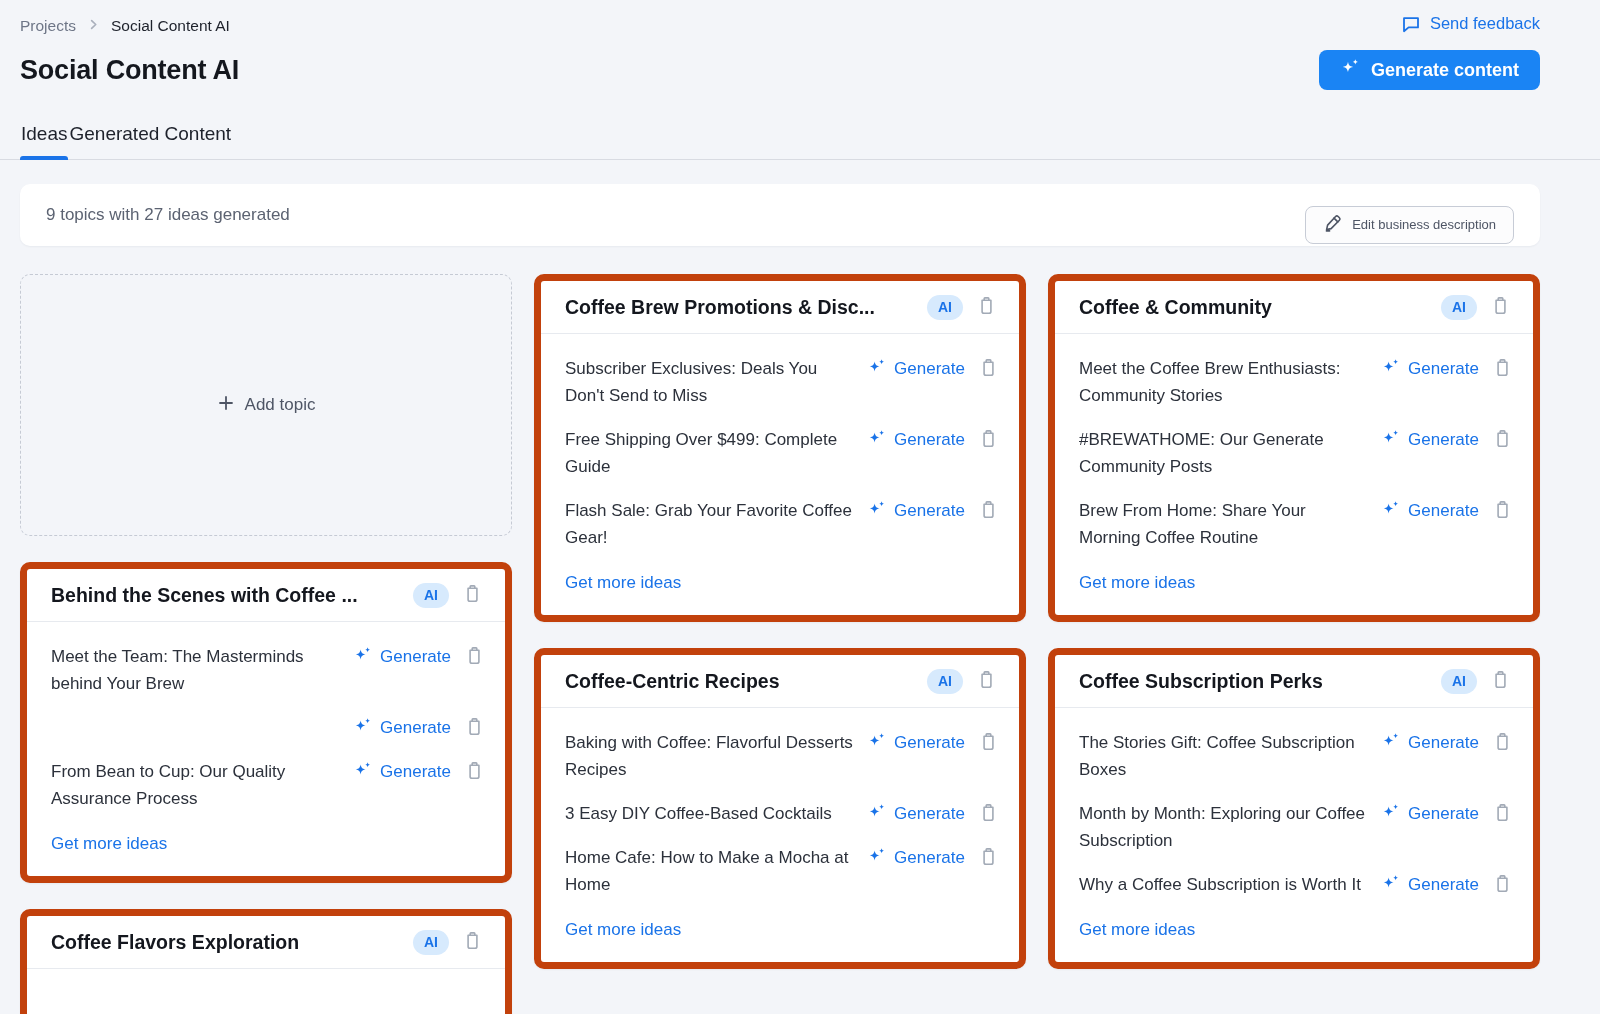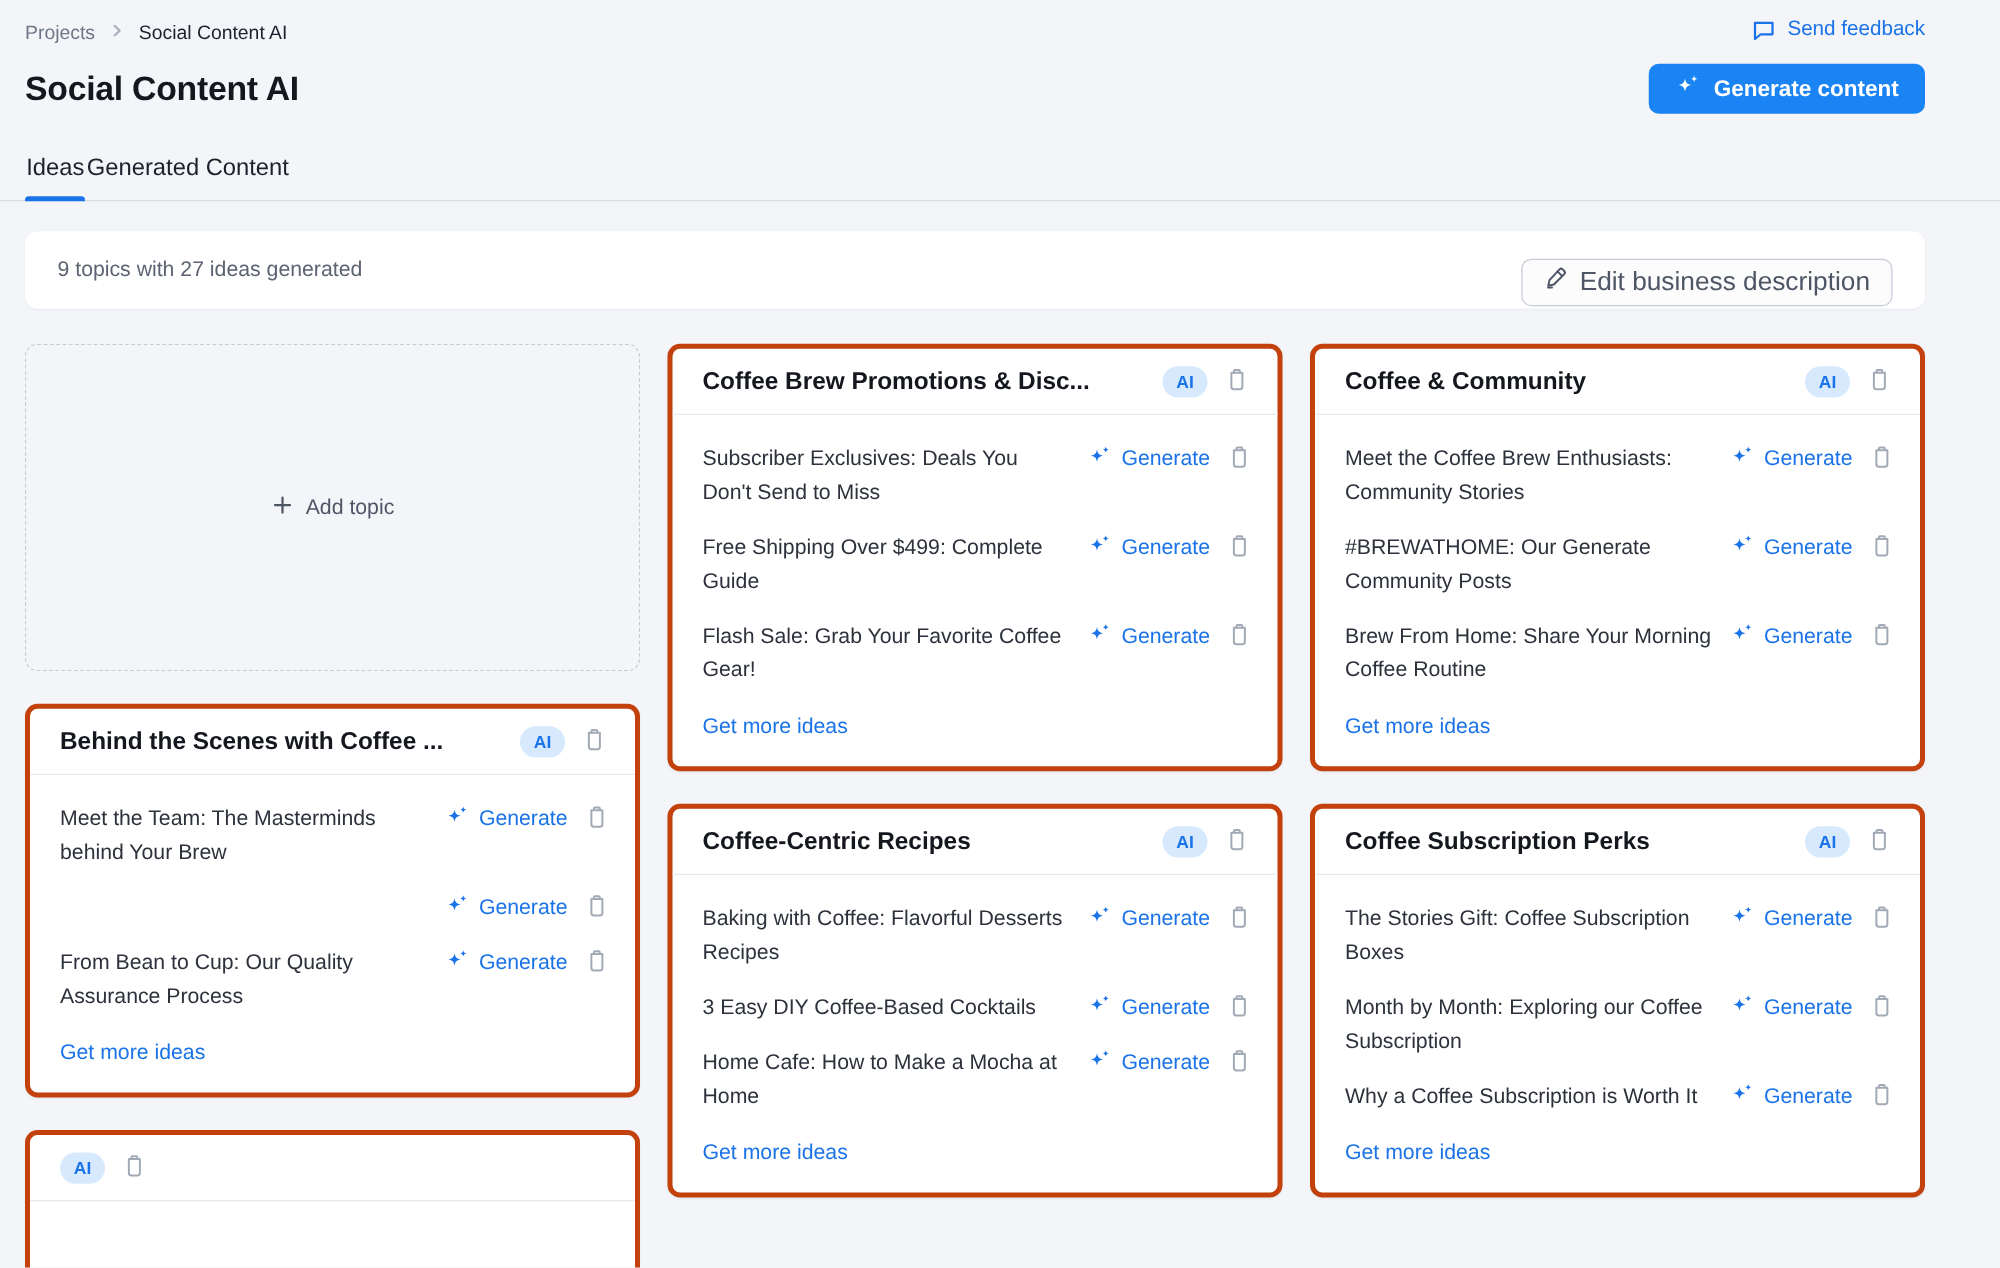--- a/index.html
+++ b/index.html
@@ -61,36 +61,36 @@
     background:#fff; border-radius:10px;
     box-shadow:0 1px 2px rgba(25,32,51,.05);
     height:62px; display:flex; align-items:center; justify-content:space-between;
     padding:0 26px;
   }
   .summary-text { font-size:17px; color:#5c6372; }
   .edit-btn {
     display:flex; align-items:center; gap:10px;
     height:38px; padding:0 17px;
     background:#fcfcfd; border:1px solid #c7ccd6; border-radius:8px;
-    color:#4e5565; font-size:21px;margin-top:19px;
+    color:#4e5565; font-size:13px;margin-top:19px;
   }
 
   .grid { margin-top:28px; display:flex; gap:22px; align-items:flex-start; }
   .col { flex:1; min-width:0; display:flex; flex-direction:column; gap:26px; }
 
   .add-card {
     height:262px; border:1.5px dashed #c5cad4; border-radius:10px;
     display:flex; align-items:center; justify-content:center; gap:10px;
     color:#4e5565; font-size:17px; cursor:pointer; background:transparent;
   }
 
   .card {
     background:#fff; border-radius:10px;
     box-shadow:0 1px 2px rgba(25,32,51,.05);
-    border:4px solid #c2410c;
+    border:7px solid #c2410c;
   }
   .card-header {
     display:flex; align-items:center; gap:13px;
     padding:13px 22px 13px 24px;
     border-bottom:1px solid #e7eaef;
   }
   .card-title {
     margin:0; flex:1; min-width:0;
     font-size:19.5px; font-weight:700; color:#14171e;
     white-space:nowrap; overflow:hidden;
@@ -248,20 +248,21 @@
                     </svg></span>
                 </button>
             </div>
           </div>
           <a class="more-link">Get more ideas</a>
         </div>
       </section>
 
       <section class="card cut-card">
         <header class="card-header">
+          <h3 class="card-title">Coffee Flavors Exploration</h3>
           <span class="ai-badge">AI</span>
           <button class="icon-btn">
             <span><svg width="17" height="19" viewBox="0 0 17 19" fill="none" stroke="#a2aab6" stroke-width="1.6" stroke-linecap="round" stroke-linejoin="round">
                   <path d="M6.2 4 V2.6 a0.7 0.7 0 0 1 .7-.7 h3.2 a0.7 0.7 0 0 1 .7.7 V4"></path>
                   <path d="M4.1 4.2 h8.8 v11.2 a1.9 1.9 0 0 1 -1.9 1.9 H6 a1.9 1.9 0 0 1 -1.9-1.9 Z"></path>
                 </svg></span>
           </button>
         </header>
         <div class="card-body"></div>
       </section>

